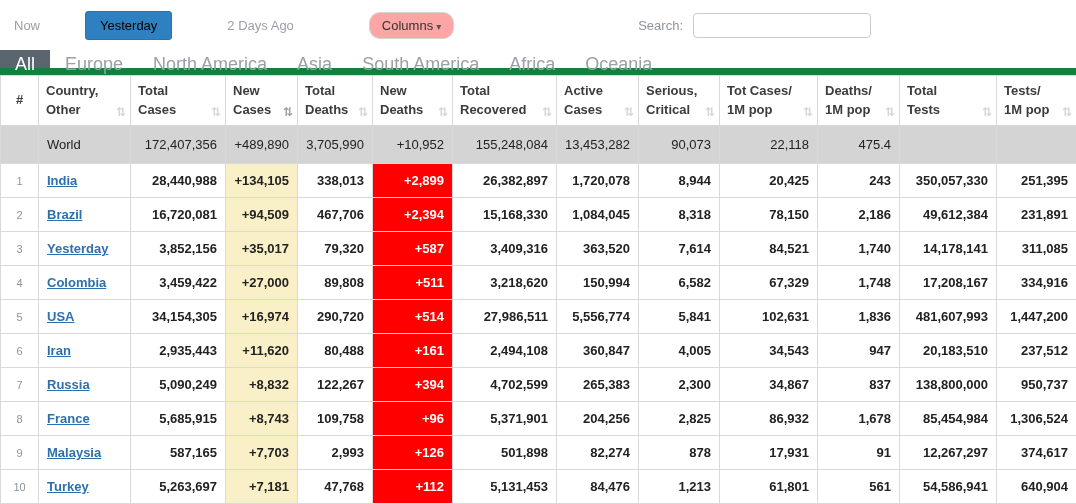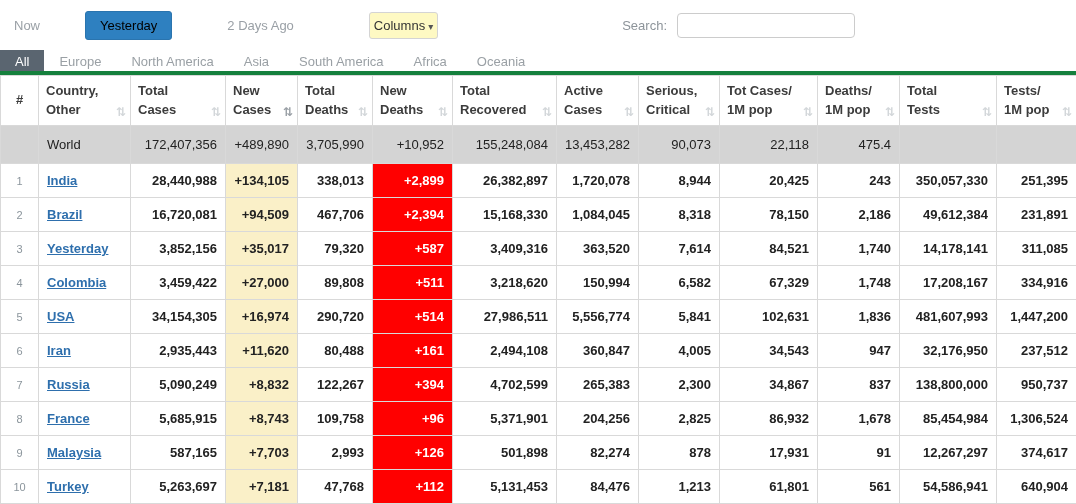--- a/index.html
+++ b/index.html
@@ -14,32 +14,32 @@
   }
   
   .toolbar{display:flex;align-items:center;height:50px;padding-left:14px;font-size:13px;gap:31px;}
   .text-btn{color:#9aa0a6;cursor:pointer;}
   .btn-primary{
     background:var(--accent);color:#000000;border:1px solid #2a74ae;border-radius:3px;
     padding:6px 14px;margin-left:14px;cursor:pointer;font-size:13px;
   }
   .btn-2days{margin-left:24px;}
   .btn-default{
-    background:#fef9c3;border:1px solid #d4d4d4;border-radius:3px;color:#333;
-    padding:5px 4px;margin-left:44px;cursor:pointer;font-size:13px;
+    background:#fca5a5;border:1px solid #d4d4d4;border-radius:11px;color:#333;
+    padding:5px 12px;margin-left:44px;cursor:pointer;font-size:13px;
   }
   .caret{font-size:10px;color:#555;margin-left:3px;}
   .search-wrap{display:flex;align-items:center;margin-left:153px;}
   .search-label{color:#8d949a;margin-right:10px;}
   .search-input{
     width:178px;height:25px;border:1px solid #ccc;border-radius:4px;outline:none;
     padding:0 6px;font-size:13px;
   }
   
-  .tabs{display:flex;height:25px;border-bottom:4px solid #15803d;font-size:13px;}
+  .tabs{display:flex;height:25px;border-bottom:7px solid #15803d;font-size:18px;}
   .tab{padding:4px 15px;color:#9aa0a5;cursor:pointer;white-space:nowrap;}
   .tab.active{background:var(--tabactive);color:#fff;}
   
   table{border-collapse:collapse;table-layout:fixed;width:1076px;font-size:13px;}
   th,td{border:1px solid #d9d9d9;overflow:hidden;white-space:nowrap;}
   thead th{
     height:50px;background:#fff;color:#3c3c3c;font-weight:bold;text-align:left;
     vertical-align:top;padding:6px 4px 4px 7px;position:relative;line-height:1.45;cursor:pointer;
   }
   thead th.center{text-align:center;vertical-align:middle;padding:6px 0;}
@@ -208,21 +208,21 @@
         <td class="country"><a class="country-link">Iran</a></td>
         <td>2,935,443</td>
         <td class="new-cases">+11,620</td>
         <td>80,488</td>
         <td class="new-deaths">+161</td>
         <td>2,494,108</td>
         <td>360,847</td>
         <td>4,005</td>
         <td>34,543</td>
         <td>947</td>
-        <td>32,176,950</td>
+        <td>20,183,510</td>
         <td>237,512</td>
       </tr>
       <tr>
         <td class="rank">7</td>
         <td class="country"><a class="country-link">Russia</a></td>
         <td>5,090,249</td>
         <td class="new-cases">+8,832</td>
         <td>122,267</td>
         <td class="new-deaths">+394</td>
         <td>4,702,599</td>

